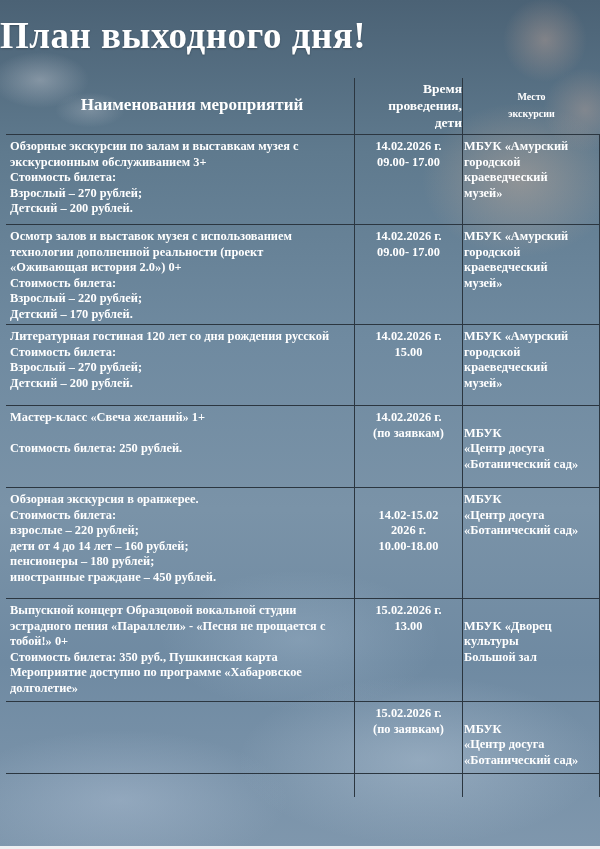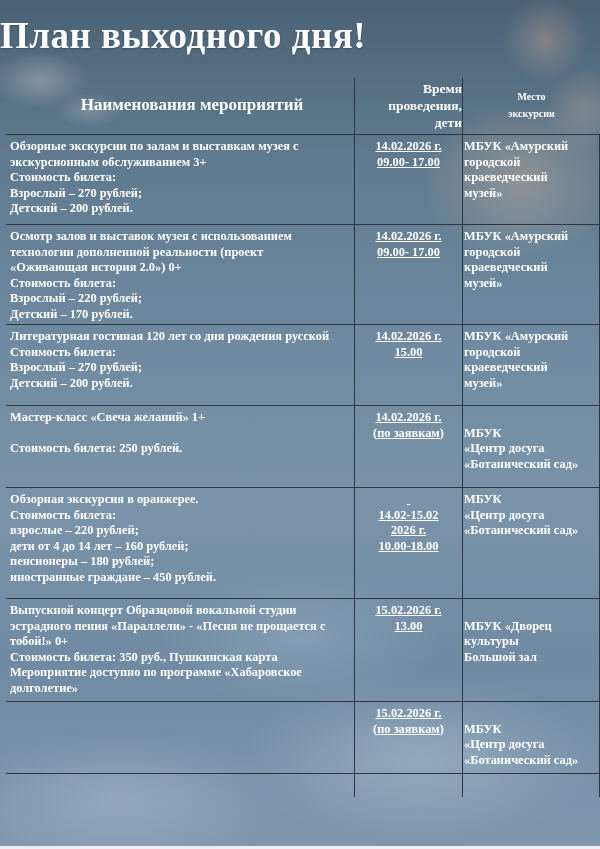--- a/index.html
+++ b/index.html
@@ -37,21 +37,21 @@
     }
     .vline {
       position: absolute; width: 1px; background: #2b3640;
     }
     .hline {
       position: absolute; left: 0; height: 1px; background: #2b3640; width: 594px;
     }
     .row { position: absolute; left: 0; width: 594px; }
     .cell { position: absolute; top: 0; font-weight: bold; line-height: 15.5px; font-size: 12.4px; }
     .c-name { left: 4px; width: 344px; padding-top: 4px; }
-    .c-date { left: 349px; width: 107px; text-align: center; padding-top: 4px; text-decoration: underline; }
+    .c-date { left: 349px; width: 107px; text-align: center; padding-top: 4px; }
     .c-place { left: 458px; width: 136px; padding-top: 4px; }
     .line { display: block; white-space: nowrap; }
     .hdr-name { position: absolute; left: 12px; width: 348px; top: 17px; text-align: center; font-size: 17px; font-weight: bold; }
     .hdr-date { position: absolute; left: 349px; width: 107px; top: 2px; text-align: right; font-size: 13.5px; font-weight: bold; line-height: 17px; }
     .hdr-place { position: absolute; left: 457px; width: 137px; top: 10px; text-align: center; font-size: 10px; font-weight: bold; line-height: 17px; }
   </style>
 </head>
 <body>
 
 <div class="frost"></div>

